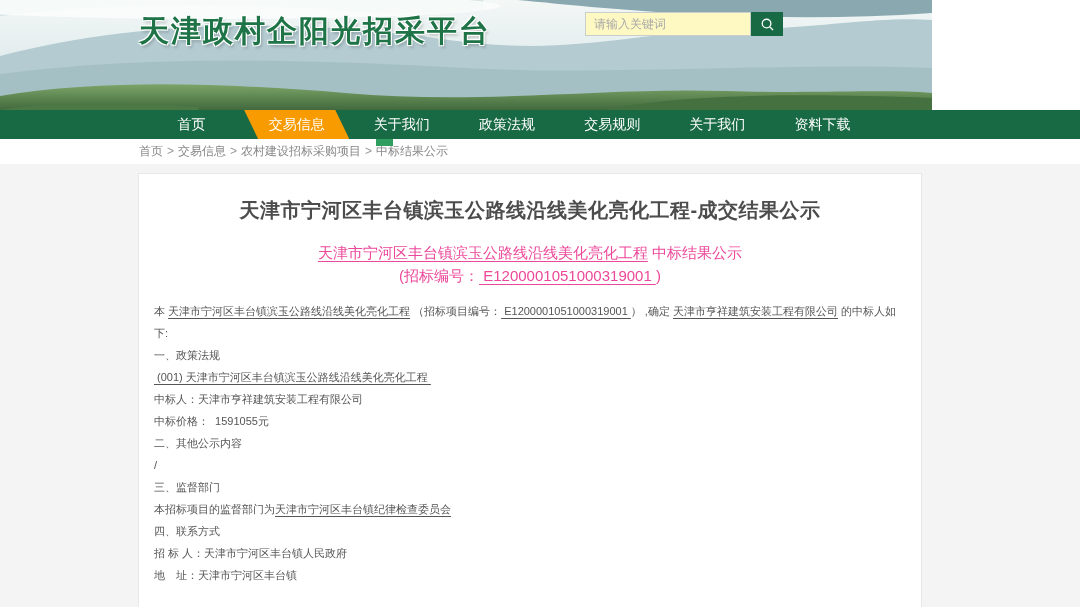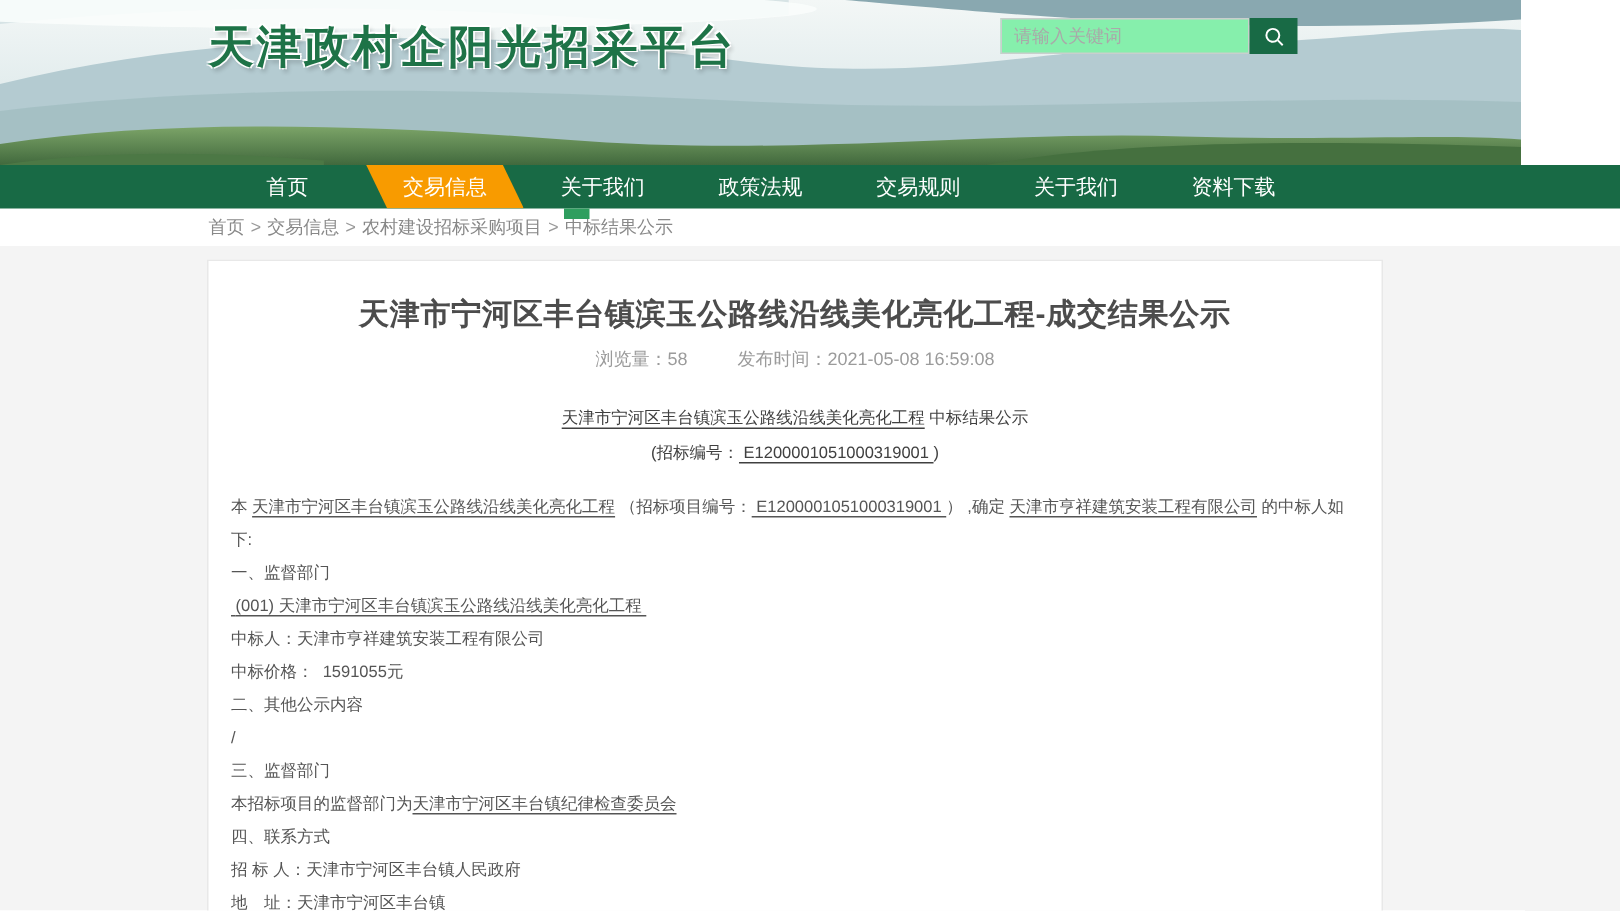--- a/index.html
+++ b/index.html
@@ -1,65 +1,65 @@
 <!DOCTYPE html>
 <html><head>
 <meta charset="utf-8">
 <style>
   * { margin:0; padding:0; box-sizing:border-box; }
   html,body { width:1080px; height:607px; overflow:hidden; background:#fff;
               font-family:"Liberation Sans", sans-serif; }
 
   
-  .banner { position:relative; width:1014px; height:110px; overflow:hidden; background:#e8f0f0; }
+  .banner { position:relative; width:932px; height:110px; overflow:hidden; background:#e8f0f0; }
   .banner svg.art { position:absolute; inset:0; width:100%; height:100%; display:block; }
   .site-title { position:absolute; left:139px; top:11px; font-size:30px; font-weight:bold;
                 color:#1e7347; letter-spacing:2px;
                 text-shadow:-1px -1px 0 rgba(255,255,255,.95), 1px -1px 0 rgba(255,255,255,.95),
                             -1px 1px 0 rgba(255,255,255,.95), 1px 1px 0 rgba(255,255,255,.95),
                             2px 3px 3px rgba(0,0,0,.18); }
   .search { position:absolute; right:149px; top:12px; display:flex; height:24px; }
-  .search input { width:166px; height:24px; border:1px solid #c9cfcd; background:#86efac;
+  .search input { width:166px; height:24px; border:1px solid #c9cfcd; background:#fef9c3;
                   font-size:12px; color:#333; padding:0 8px; outline:none; }
   .search input::placeholder { color:#a9a9a9; }
   .search button { width:32px; height:24px; border:none; background:#186a45; cursor:pointer;
                    display:flex; align-items:center; justify-content:center; }
 
   
   .navbar { position:relative; width:1080px; height:29px; background:#186a45; }
   .navbar ul { position:absolute; left:139px; top:0; width:736px; height:29px;
                display:flex; list-style:none; }
   .nav-item { flex:1; position:relative; height:29px; line-height:29px; text-align:center;
               color:#fff; font-size:14px; cursor:pointer; }
   .nav-item.active { background:#f89b00;
               clip-path:polygon(0 0, calc(100% - 14px) 0, 100% 100%, 14px 100%); }
   .active-tab-marker { position:absolute; left:376px; top:29px; width:17px; height:7px;
               background:#2f9e5f; }
 
   
   .breadcrumb-bar { width:892px; height:25px; background:#fff; display:flex; align-items:center;
-                    padding-left:139px;font-family:Liberation Mono, monospace; }
+                    padding-left:139px; }
   .breadcrumb { font-size:12px; color:#888; }
   .breadcrumb .sep { margin:0 4px; color:#999; }
   .breadcrumb .crumb { cursor:pointer; }
 
   
   .page-bg { width:1080px; height:443px; background:#f4f4f4; padding-top:9px; }
   .card { width:784px; margin-left:138px; min-height:460px; background:#fff;
           border:1px solid #e8e8e8; padding:25px 15px 30px; }
   .article-title { text-align:center; font-size:20px; font-weight:bold; color:#4c4c4c;
                    line-height:22px; letter-spacing:.5px; }
   .meta { text-align:center; margin-top:10px; font-size:12px; color:#9b9b9b; line-height:17px; }
   .meta .publish { margin-left:30px; }
   .subtitle { margin-top:20px; text-align:center; }
   .subtitle .line { line-height:23px; }
   .bodytext { margin-top:13px; }
   .bodytext .line { line-height:22px; min-height:22px; }
   .line { font-size:11px; color:#555; white-space:pre-wrap; }
-  .subtitle .line { font-size:11px; color:#404040; }
+  .subtitle .line { font-size:15px; color:#ec4899; }
   .line .u { text-decoration:underline; text-underline-offset:3px; }
 </style>
 </head>
 <body>
 
 <header class="banner">
   <svg class="art" viewBox="0 0 1080 110" preserveAspectRatio="none" aria-hidden="true">
     <defs>
       <linearGradient id="sky" x1="0" y1="0" x2="0" y2="1">
         <stop offset="0" stop-color="#f3f7f6"></stop>
@@ -105,31 +105,27 @@
   <div class="active-tab-marker"></div>
 </nav>
 
 <div class="breadcrumb-bar">
   <div class="breadcrumb"><span class="crumb">首页</span><span class="sep">&gt;</span><span class="crumb">交易信息</span><span class="sep">&gt;</span><span class="crumb">农村建设招标采购项目</span><span class="sep">&gt;</span><span class="crumb">中标结果公示</span></div>
 </div>
 
 <main class="page-bg">
   <div class="card">
     <h2 class="article-title">天津市宁河区丰台镇滨玉公路线沿线美化亮化工程-成交结果公示</h2>
-    <div class="meta">
-      <span>浏览量：</span><span>58</span>
-      <span class="publish"><span>发布时间：</span><span>2021-05-08 16:59:08</span></span>
-    </div>
     <div class="subtitle">
         <div class="line"><span class="u">天津市宁河区丰台镇滨玉公路线沿线美化亮化工程</span><span> 中标结果公示</span></div>
         <div class="line"><span>(招标编号：</span><span class="u"> E1200001051000319001 </span><span>)</span></div>
       </div>
     <div class="bodytext">
         <div class="line"><span>本 </span><span class="u">天津市宁河区丰台镇滨玉公路线沿线美化亮化工程</span><span> （招标项目编号：</span><span class="u"> E1200001051000319001 </span><span>） ,确定 </span><span class="u">天津市亨祥建筑安装工程有限公司</span><span> 的中标人如下:</span></div>
-        <div class="line"><span>一、监督部门</span></div>
+        <div class="line"><span>一、政策法规</span></div>
         <div class="line"><span class="u"> (001) 天津市宁河区丰台镇滨玉公路线沿线美化亮化工程 </span></div>
         <div class="line"><span>中标人：天津市亨祥建筑安装工程有限公司</span></div>
         <div class="line"><span>中标价格：  1591055元</span></div>
         <div class="line"><span>二、其他公示内容</span></div>
         <div class="line"><span>/</span></div>
         <div class="line"><span>三、监督部门</span></div>
         <div class="line"><span>本招标项目的监督部门为</span><span class="u">天津市宁河区丰台镇纪律检查委员会</span></div>
         <div class="line"><span>四、联系方式</span></div>
         <div class="line"><span>招 标 人：天津市宁河区丰台镇人民政府</span></div>
         <div class="line"><span>地　址：天津市宁河区丰台镇</span></div>

